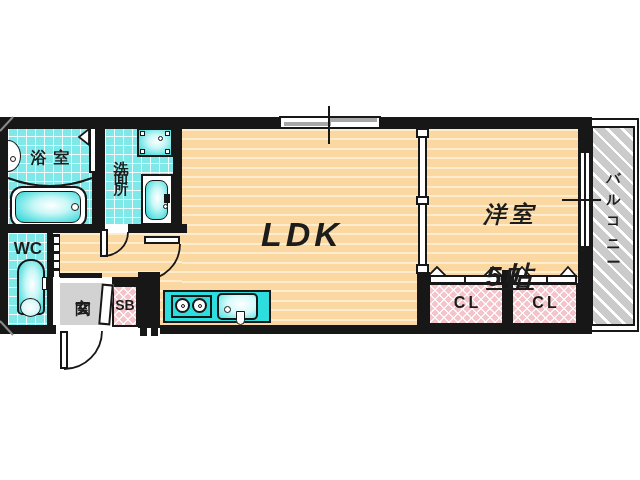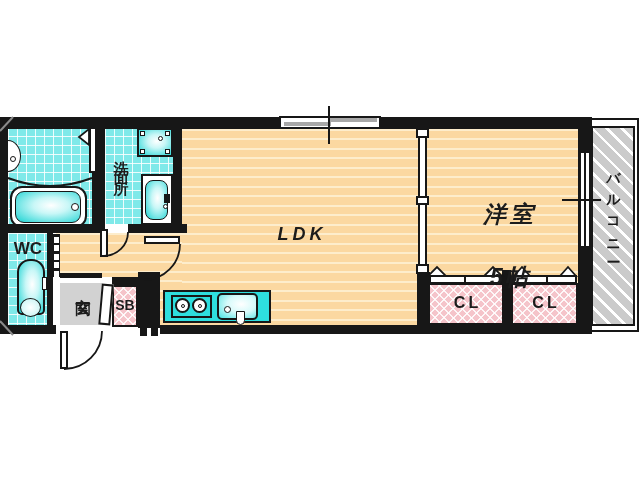--- a/index.html
+++ b/index.html
@@ -136,27 +136,28 @@
     <polygon points="428,276 446,276 437,267" fill="#fff" stroke="#171717" stroke-width="1.8"></polygon>
     <polygon points="484,276 502,276 493,267" fill="#fff" stroke="#171717" stroke-width="1.8"></polygon>
     <polygon points="514,276 530,276 522,267" fill="#fff" stroke="#171717" stroke-width="1.8"></polygon>
     <polygon points="560,276 576,276 568,267" fill="#fff" stroke="#171717" stroke-width="1.8"></polygon>
     <line x1="329" y1="106" x2="329" y2="144" stroke="#171717" stroke-width="2"></line>
     <line x1="562" y1="200" x2="601" y2="200" stroke="#171717" stroke-width="2"></line>
     <line x1="0" y1="131" x2="13" y2="117" stroke="#8a8a8a" stroke-width="2"></line>
     <line x1="0" y1="321" x2="13" y2="335" stroke="#8a8a8a" stroke-width="2"></line>
   </svg>
 
+  <div class="label" style="left:18px;top:148px;width:64px;text-align:center;font-size:16px;letter-spacing:7px;text-indent:7px;">浴室</div>
   <div class="label vtext" style="left:111px;top:149px;height:84px;font-size:15px;letter-spacing:10px;">洗面所</div>
   <div class="label" style="left:8px;top:239px;width:40px;text-align:center;font-size:17px;">WC</div>
   <div class="label vtext" style="left:73px;top:286px;height:40px;font-size:15px;letter-spacing:3px;">玄関</div>
   <div class="label" style="left:112px;top:297px;width:26px;text-align:center;font-size:14px;">SB</div>
   <div class="label" style="left:230px;top:188px;width:126px;text-align:center;font-style:italic;line-height:31px;">
-    <span style="font-size:18px;letter-spacing:4px;">LDK</span><br>
+    <span style="font-size:34px;letter-spacing:4px;">LDK</span><br>
   </div>
   <div class="label" style="left:440px;top:169px;width:122px;text-align:center;font-style:italic;line-height:30px;">
     <span style="font-size:23px;letter-spacing:4px;">洋室</span><br>
-    <span style="font-size:23px;letter-spacing:2px;">5帖</span>
+    <span style="font-size:28px;letter-spacing:2px;text-decoration:underline;">5帖</span>
   </div>
   <div class="label" style="left:428px;top:294px;width:76px;text-align:center;font-size:16px;letter-spacing:3px;text-indent:3px;">CL</div>
   <div class="label" style="left:511px;top:294px;width:67px;text-align:center;font-size:16px;letter-spacing:3px;text-indent:3px;">CL</div>
   <div class="label vtext" style="left:605px;top:162px;height:140px;font-size:14px;letter-spacing:7px;">バルコニー</div>
 </div>
 
 </body></html>

